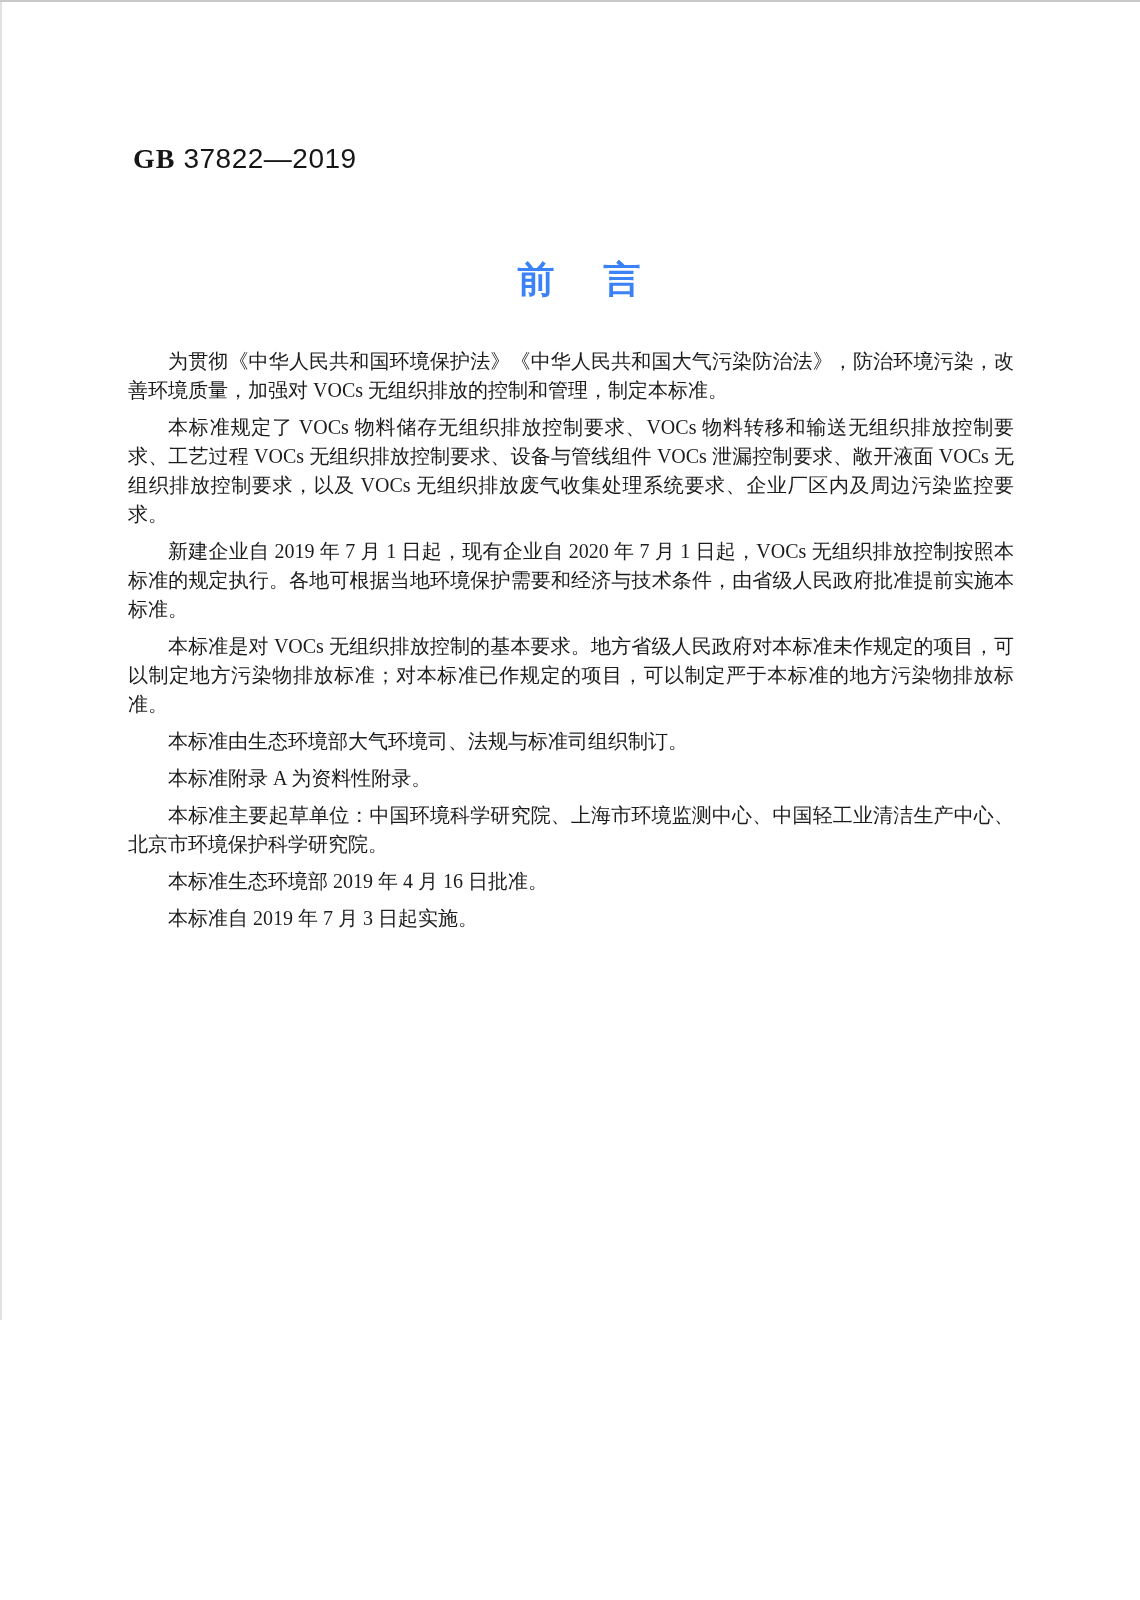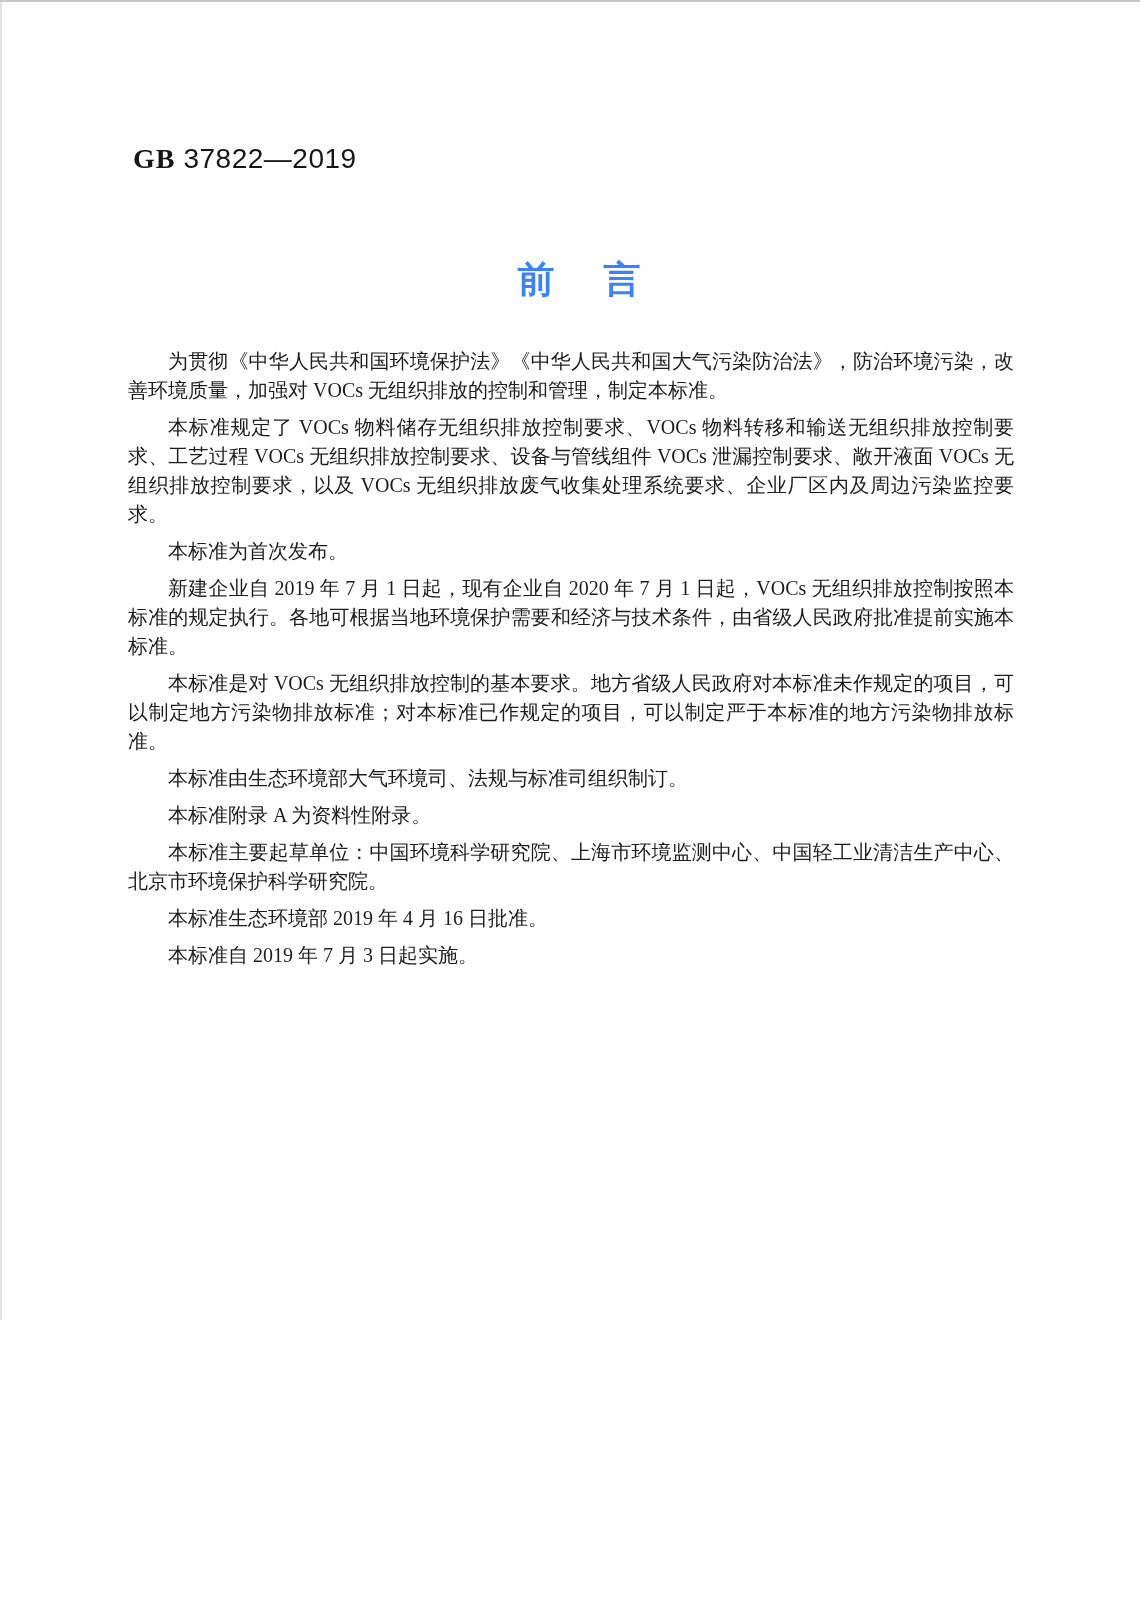--- a/index.html
+++ b/index.html
@@ -82,21 +82,20 @@
 
   <div class="std-header">
     <span class="code">GB</span><span class="num">37822—2019</span>
   </div>
 
   <h1 class="doc-title">前　言</h1>
 
   <div class="content">
     <p>为贯彻《中华人民共和国环境保护法》《中华人民共和国大气污染防治法》，防治环境污染，改善环境质量，加强对 VOCs 无组织排放的控制和管理，制定本标准。</p>
     <p>本标准规定了 VOCs 物料储存无组织排放控制要求、VOCs 物料转移和输送无组织排放控制要求、工艺过程 VOCs 无组织排放控制要求、设备与管线组件 VOCs 泄漏控制要求、敞开液面 VOCs 无组织排放控制要求，以及 VOCs 无组织排放废气收集处理系统要求、企业厂区内及周边污染监控要求。</p>
-    <p>本标准为首次发布。</p>
     <p>新建企业自 2019 年 7 月 1 日起，现有企业自 2020 年 7 月 1 日起，VOCs 无组织排放控制按照本标准的规定执行。各地可根据当地环境保护需要和经济与技术条件，由省级人民政府批准提前实施本标准。</p>
     <p>本标准是对 VOCs 无组织排放控制的基本要求。地方省级人民政府对本标准未作规定的项目，可以制定地方污染物排放标准；对本标准已作规定的项目，可以制定严于本标准的地方污染物排放标准。</p>
     <p>本标准由生态环境部大气环境司、法规与标准司组织制订。</p>
     <p>本标准附录 A 为资料性附录。</p>
     <p>本标准主要起草单位：中国环境科学研究院、上海市环境监测中心、中国轻工业清洁生产中心、北京市环境保护科学研究院。</p>
     <p>本标准生态环境部 2019 年 4 月 16 日批准。</p>
     <p>本标准自 2019 年 7 月 3 日起实施。</p>
   </div>
 
   <div class="page-number">iv</div>

